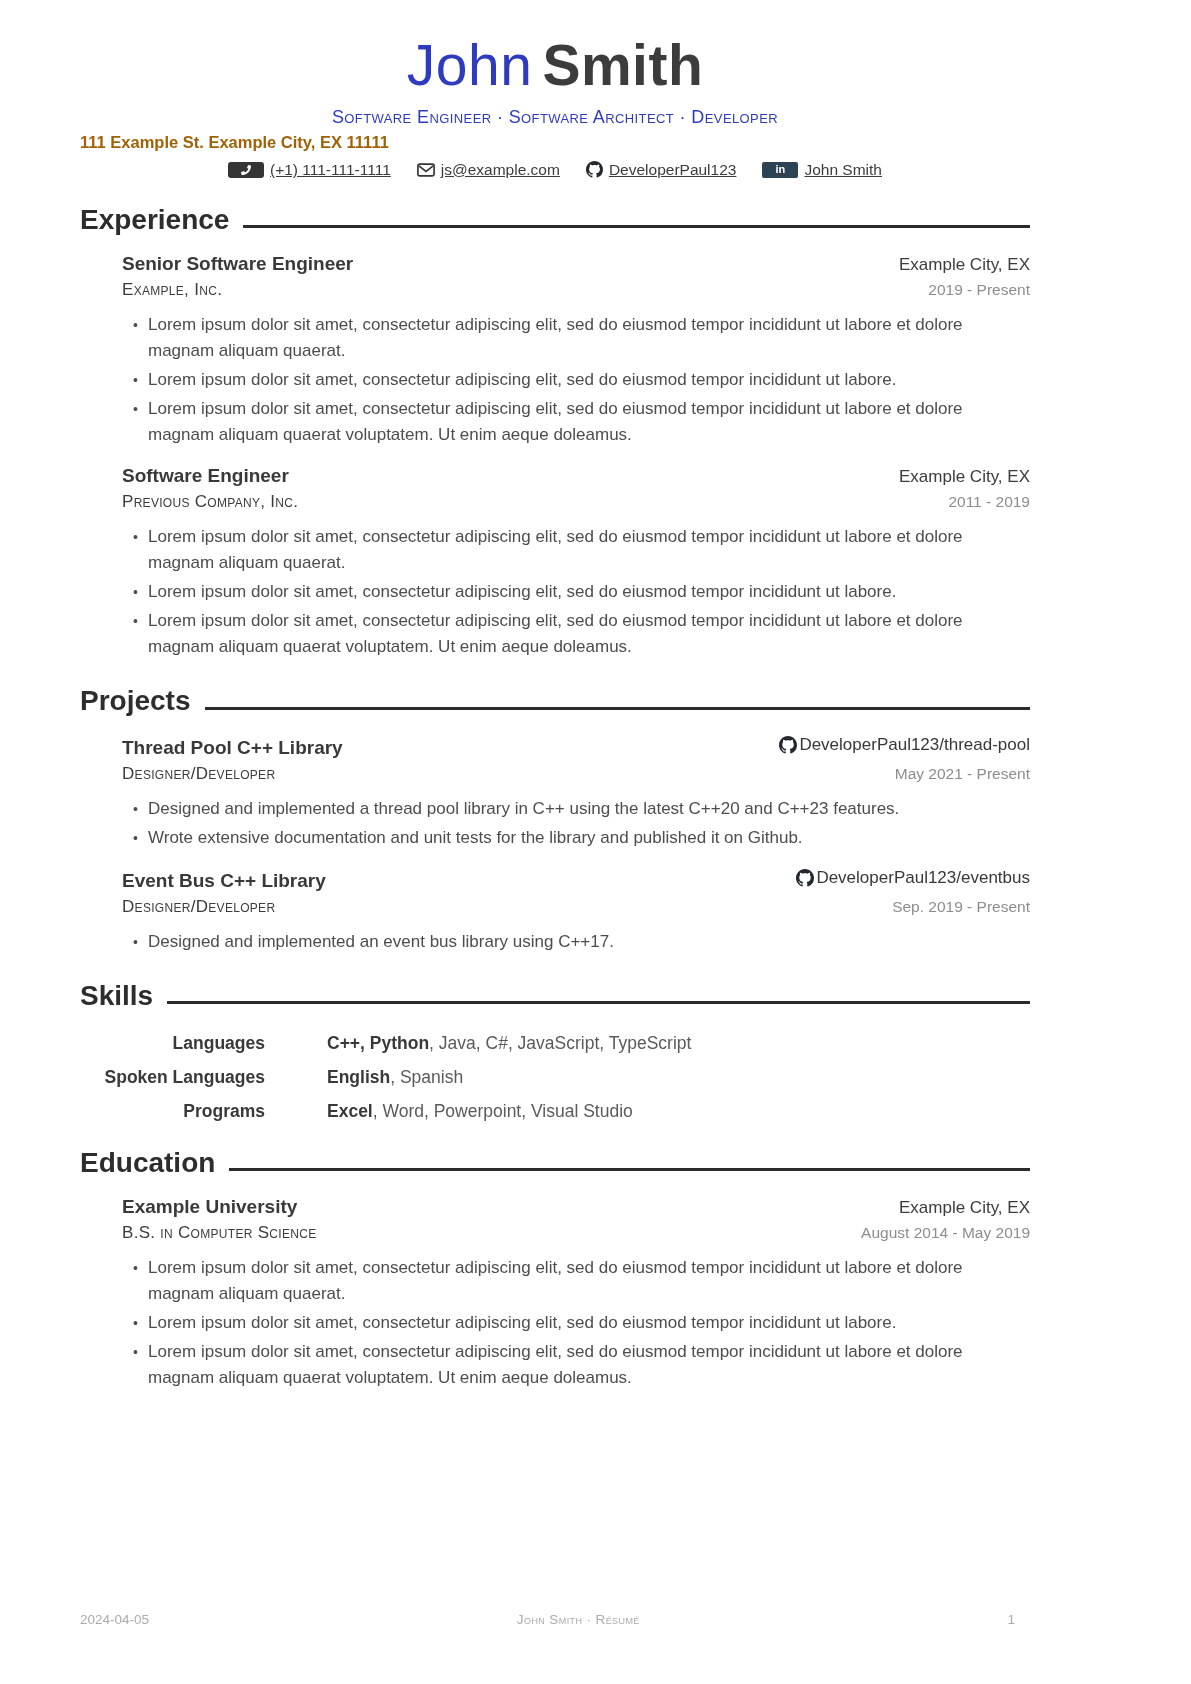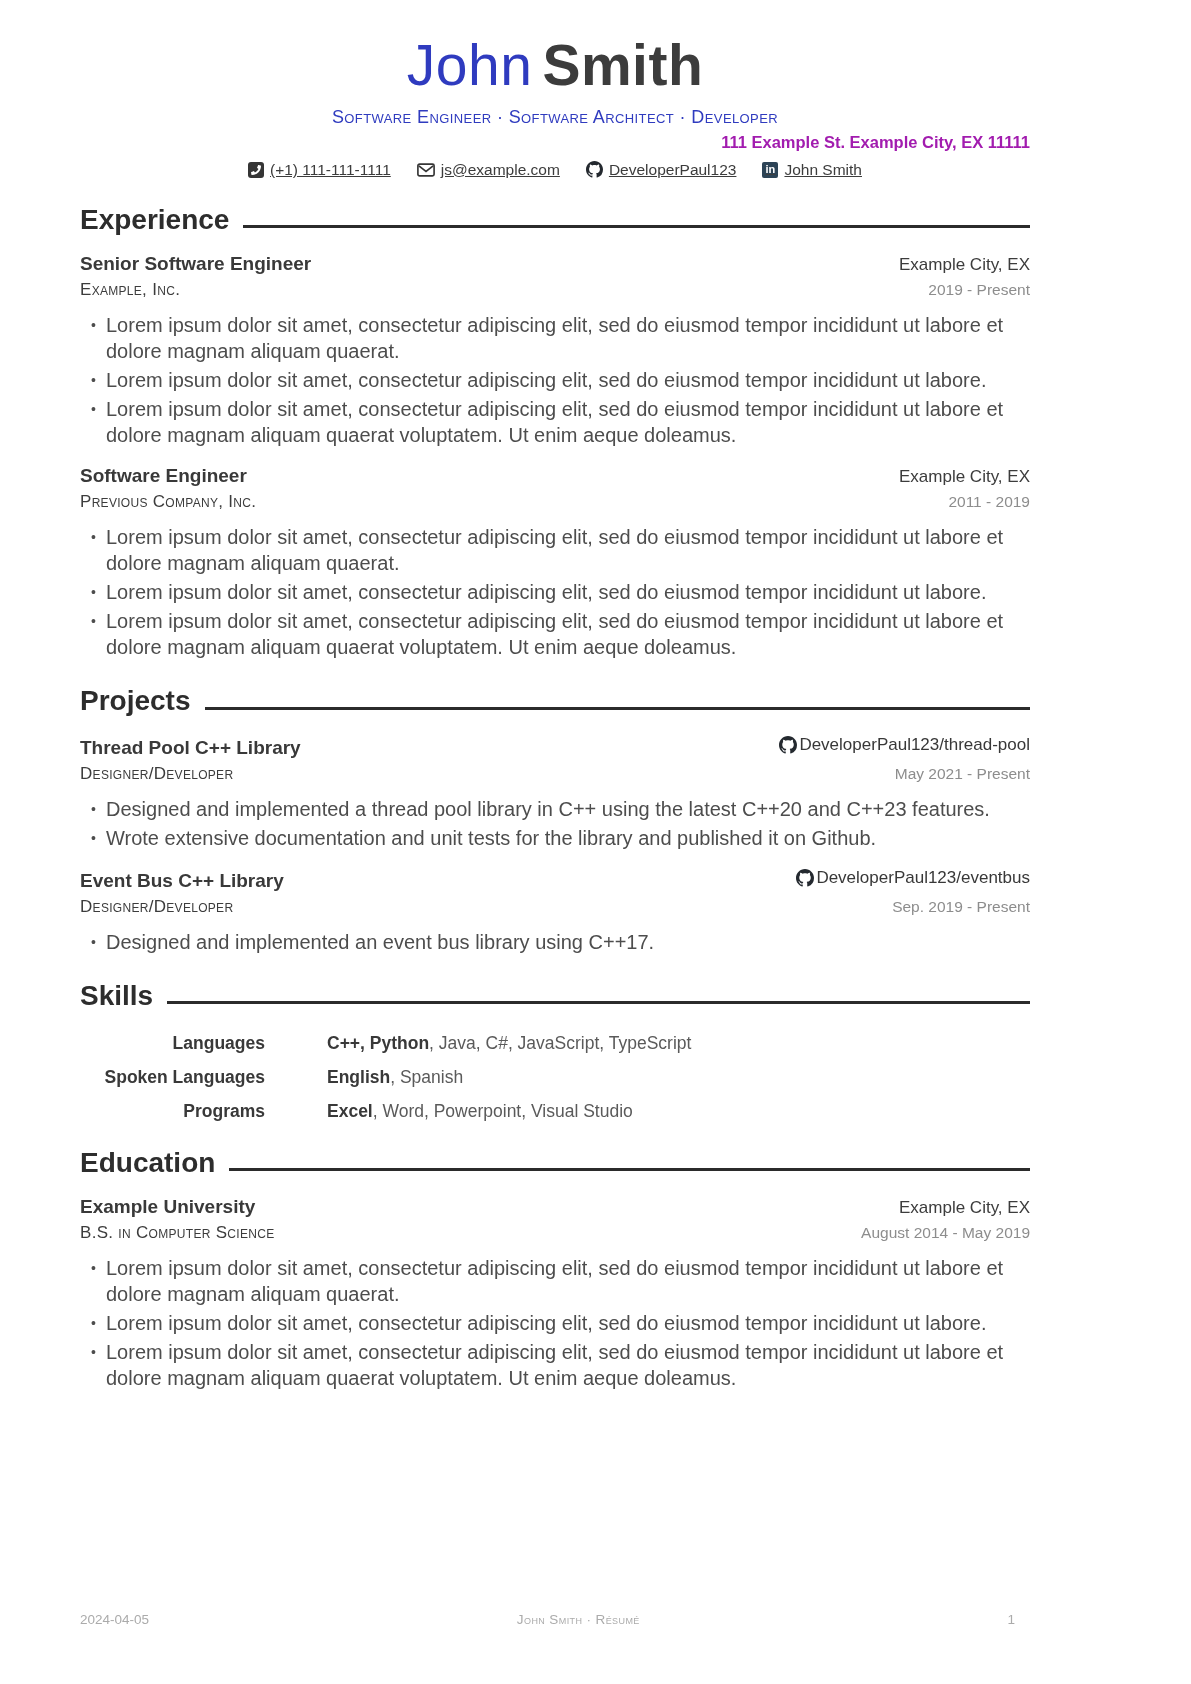--- a/index.html
+++ b/index.html
@@ -12,52 +12,52 @@
   .page { padding: 34px 161px 0 80px; }
 
   
   .name { text-align: center; font-size: 57px; line-height: 1.12; letter-spacing: 0.5px; }
   .name .first { color: var(--accent, #2f3bbf); font-weight: 300; }
   .name .last { color: #3c3c3c; font-weight: 700; margin-left: 10px; }
   .tagline {
     margin-top: 9px; text-align: center; color: var(--accent, #2f3bbf);
     font-variant: small-caps; font-size: 18px; letter-spacing: 0.4px;
   }
-  .address { margin-top: 5px; text-align: right; font-weight: 700; font-size: 16.5px; color: #a21caf; }
+  .address { margin-top: 5px; text-align: left; font-weight: 700; font-size: 16.5px; color: #a16207; }
   .contacts {
     margin-top: 9px; display: flex; justify-content: center; align-items: center;
     gap: 26px; font-size: 15.5px; color: #3c3c3c; text-decoration: underline;
   }
   .contact { display: inline-flex; align-items: center; gap: 6px; cursor: pointer; }
   .icon-box {
-    width: 16px; height: 16px; border-radius: 3px; background: #353535;
+    width: 36px; height: 16px; border-radius: 3px; background: #353535;
     display: inline-flex; align-items: center; justify-content: center; flex: none;
   }
   .icon-box.linkedin { background: #2c4356; border-radius: 2px; }
   .icon-box.linkedin span { color: #fff; font-size: 11px; font-weight: 700; line-height: 1; letter-spacing: 0; }
   .icon-plain { display: inline-flex; align-items: center; flex: none; }
 
   
   section { margin-top: 24px; }
   .sec-head { display: flex; align-items: center; }
   .sec-title { font-size: 28px; font-weight: 700; color: #2d2d2d; white-space: nowrap; line-height: 1.2; }
   .sec-rule { flex: 1; height: 3px; background: #2b2b2b; margin-left: 14px; position: relative; top: 7px; }
 
-  .entry { margin-top: 17px; }
+  .entry { margin-top: 17px; margin-left: 42px; }
   .erow { display: flex; justify-content: space-between; align-items: baseline; }
   .etitle { font-size: 19px; font-weight: 700; color: #393939; }
   .eloc { font-size: 17px; color: #3c3c3c; }
   .erow2 { display: flex; justify-content: space-between; align-items: baseline; margin-top: 5px; }
   .esub { font-variant: small-caps; font-size: 17px; color: #3c3c3c; letter-spacing: 0.3px; }
   .edate { font-size: 15.5px; color: #8d8d8d; }
   .repo { display: inline-flex; align-items: center; gap: 2px; font-size: 17px; color: #383838; cursor: pointer; }
 
   ul.bullets { margin-top: 12px; list-style: none; padding-left: 26px; }
   ul.bullets li {
-    position: relative; font-size: 20px; color: #4d4d4d;
+    position: relative; font-size: 17px; color: #4d4d4d;
     line-height: 26px; margin-bottom: 3px;
   }
   ul.bullets li::before {
     content: "•"; position: absolute; left: -15px; top: 0;
     font-size: 14px; color: #4d4d4d;
   }
 
   
   .skills-grid {
     margin-top: 20px; display: grid; grid-template-columns: 185px 1fr;

